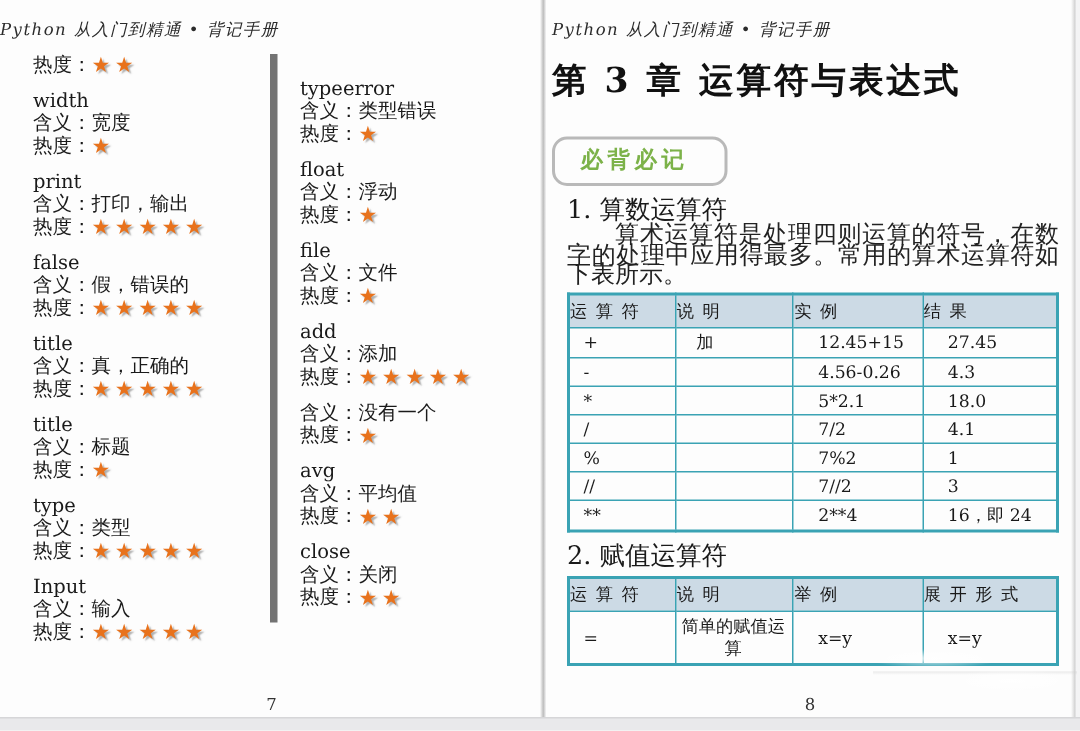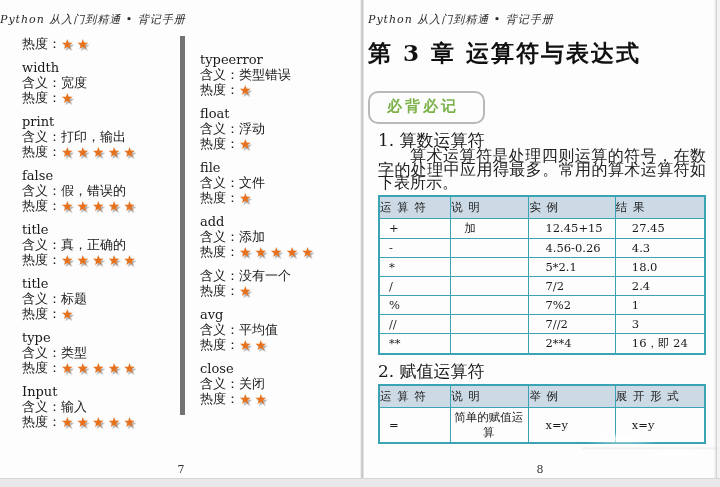--- a/index.html
+++ b/index.html
@@ -186,21 +186,21 @@
               <tr>
                 <td class="c0">*</td>
                 <td class="c1"></td>
                 <td class="c2">5*2.1</td>
                 <td class="c3">18.0</td>
               </tr>
               <tr>
                 <td class="c0">/</td>
                 <td class="c1"></td>
                 <td class="c2">7/2</td>
-                <td class="c3">2.4</td>
+                <td class="c3">4.1</td>
               </tr>
               <tr>
                 <td class="c0">%</td>
                 <td class="c1"></td>
                 <td class="c2">7%2</td>
                 <td class="c3">1</td>
               </tr>
               <tr>
                 <td class="c0">//</td>
                 <td class="c1"></td>

